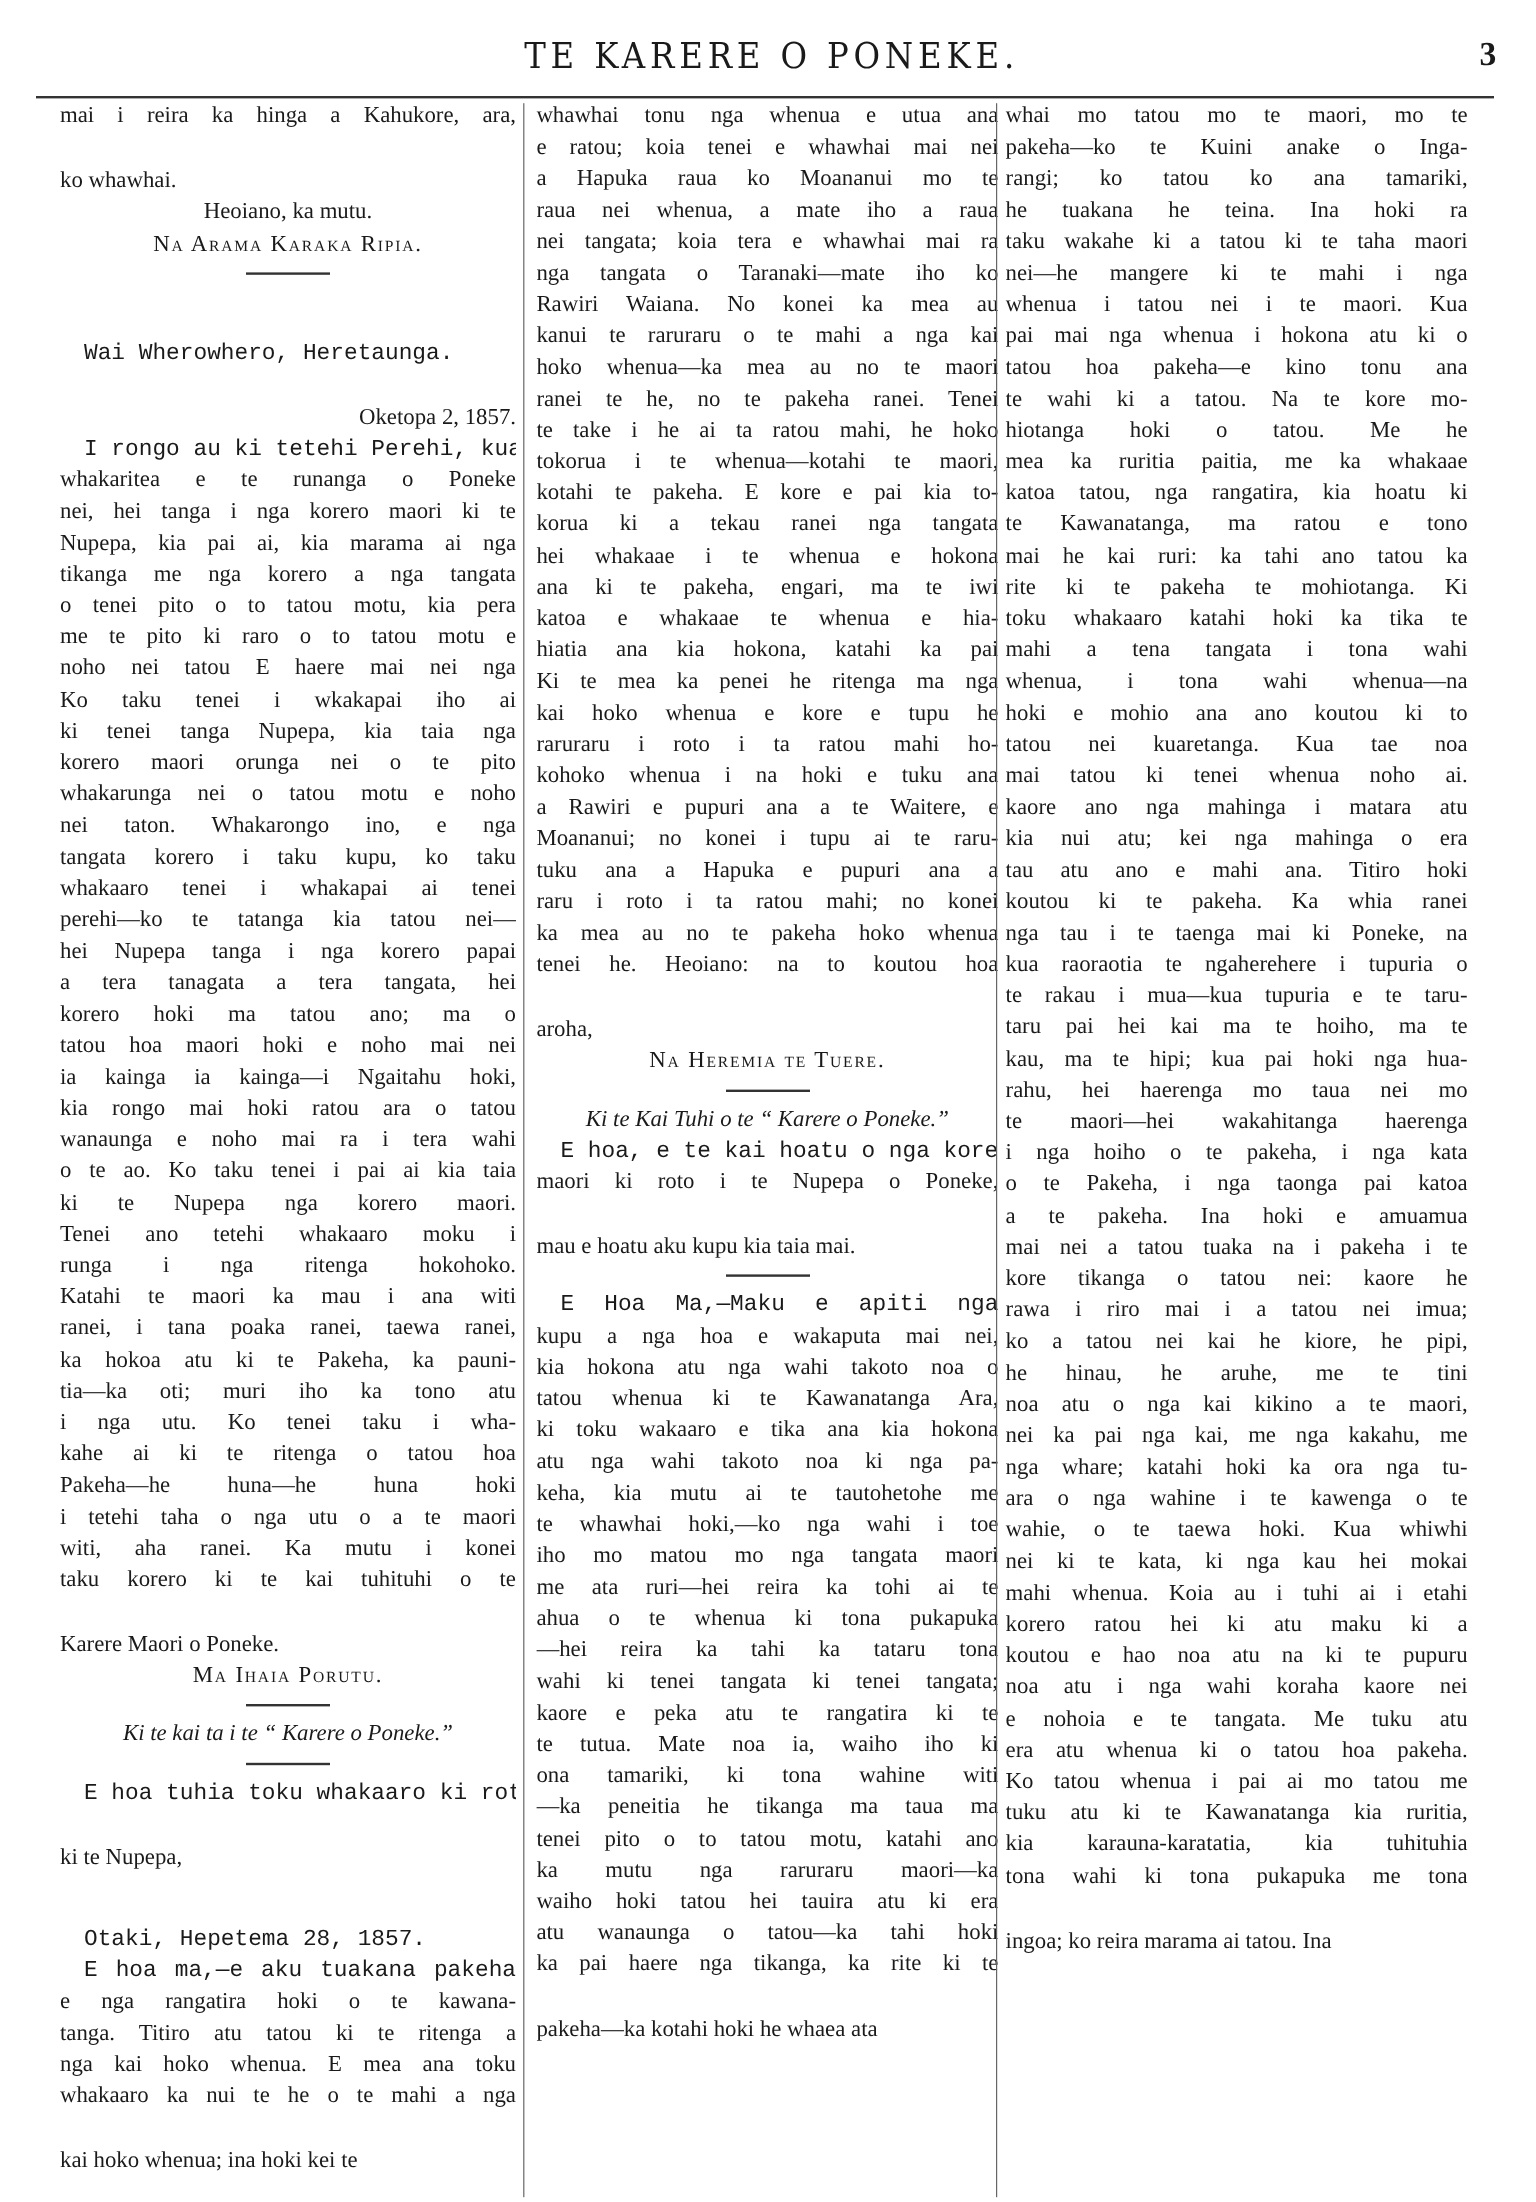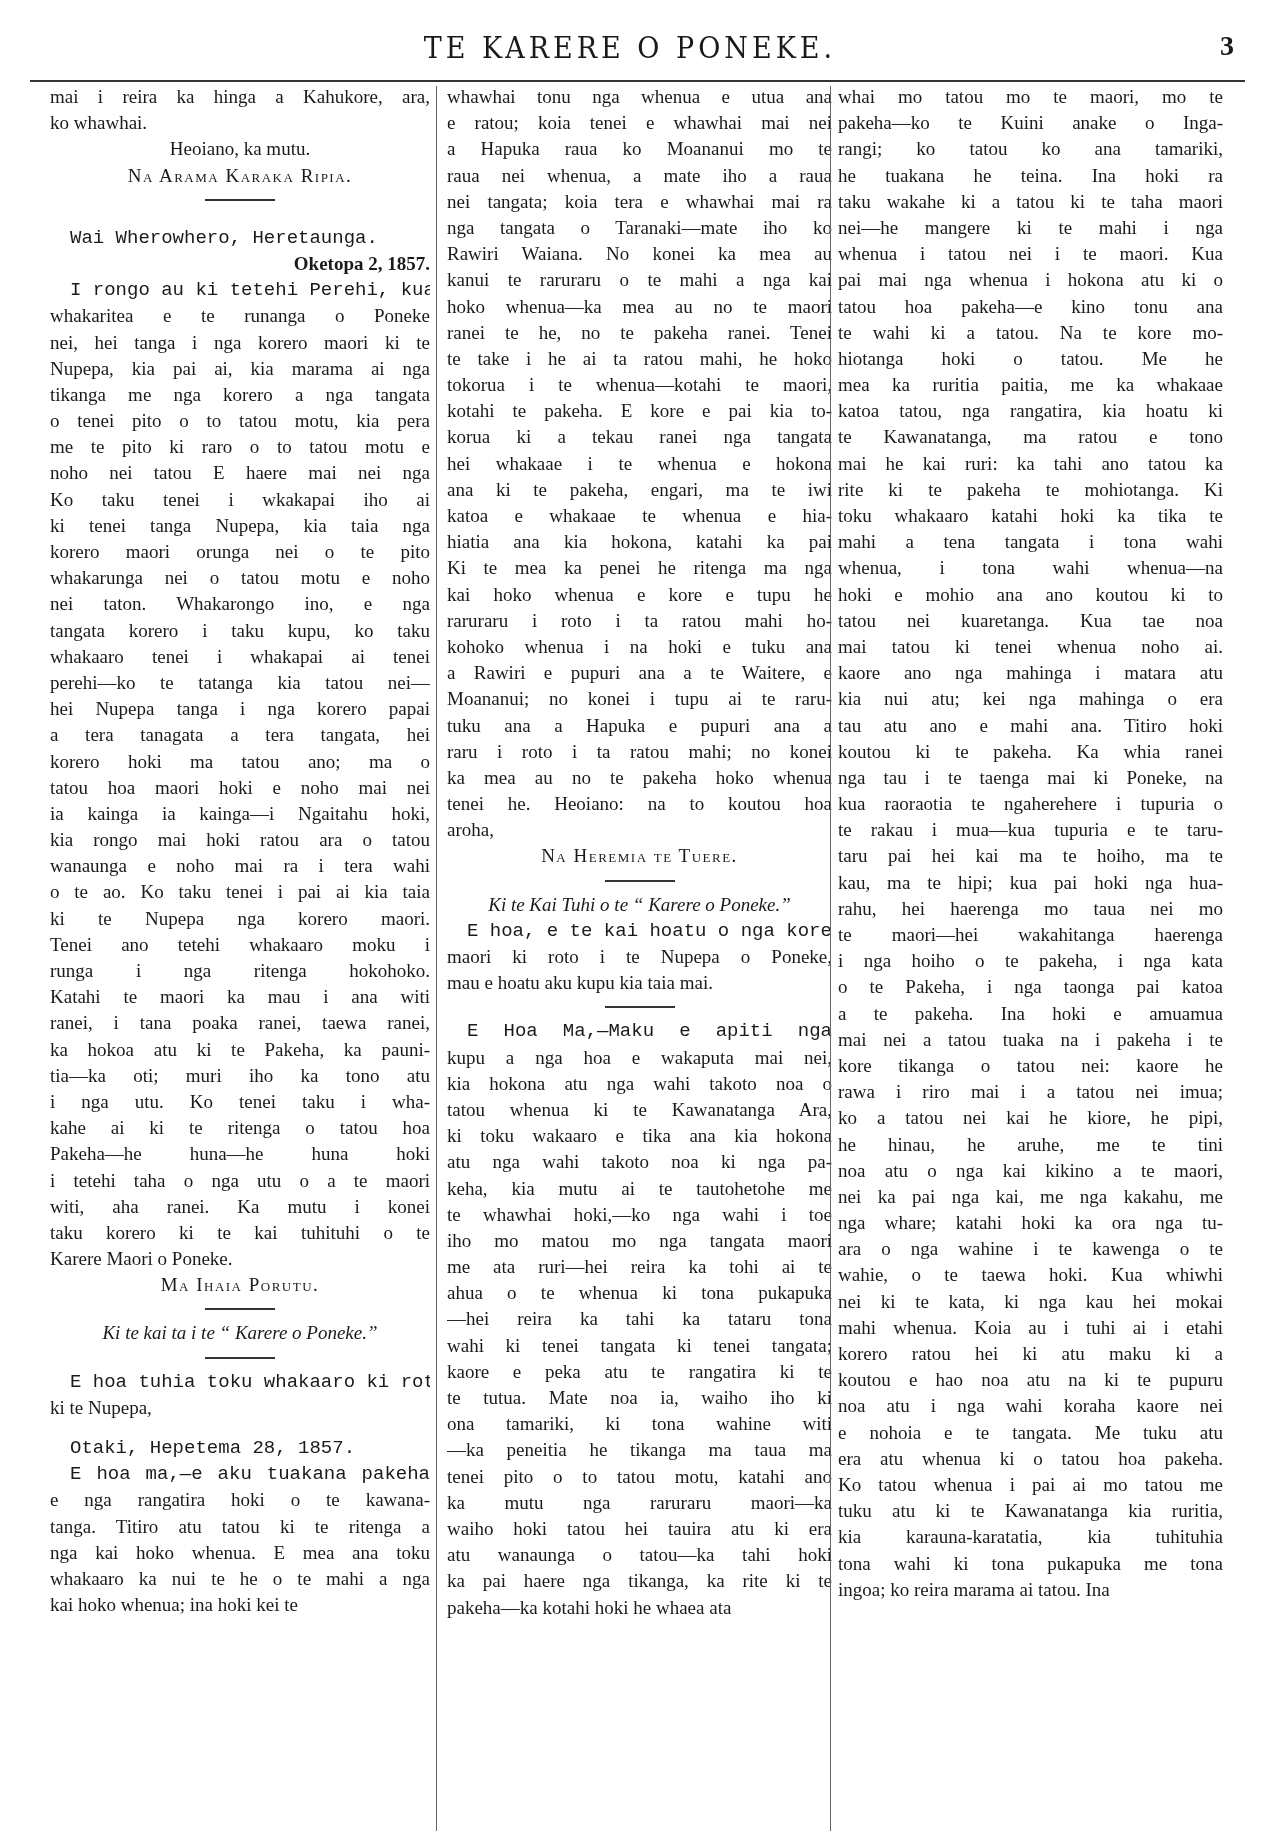--- a/index.html
+++ b/index.html
@@ -1,36 +1,36 @@
 <!DOCTYPE html>
 <html><head>
 <meta charset="utf-8">
 <style>
   html, body { margin: 0; padding: 0; background: #ffffff; }
   body { width: 1280px; height: 1835px; position: relative; overflow: hidden;
          font-family: "Liberation Serif", "DejaVu Serif", serif; color: #1a1a1a; }
-  .masthead { position: absolute; top: 30px; left: 0; width: 1040px; height: 40px; }
+  .masthead { position: absolute; top: 30px; left: 13px; width: 1040px; height: 40px; }
   .masthead .title { position: absolute; left: 360px; top: 2px; width: 540px; text-align: center;
          font-size: 27px; letter-spacing: 4px; font-family: "DejaVu Serif", serif; transform: scaleY(1.1); }
   .masthead .pageno { position: absolute; left: 1220px; top: 0px; font-size: 28px; font-weight: bold; }
   .rule-top { position: absolute; top: 80px; left: 30px; width: 1215px; height: 0;
          border-top: 2px solid #333; }
   .col { position: absolute; top: 84px; width: 380px; }
   .col-1 { left: 50px; }
   .col-2 { left: 447px; width: 385px; }
   .col-3 { left: 838px; width: 385px; }
   .divider { position: absolute; top: 86px; width: 0; height: 1745px; border-left: 1px solid #666; }
   .divider-1 { left: 436px; }
   .divider-2 { left: 830px; }
   .line { display: block; height: 26.2px; line-height: 26.2px; font-size: 19px; white-space: nowrap;
           text-align: justify; text-align-last: justify; overflow: hidden; }
-  .line.last { text-align-last: left; }
+  .line.last { text-align-last: left; margin-top: 28px; }
   .line.indent { padding-left: 20px; font-family: Liberation Mono, monospace; }
   .line.center { text-align-last: center; }
-  .line.right { text-align: right; text-align-last: right; font-weight: bold; }
+  .line.right { text-align: right; text-align-last: right; }
   .sc { font-variant: small-caps; letter-spacing: 1.5px; }
   .it { font-style: italic; }
   .short-rule { display: block; width: 70px; margin: 10px auto; border-top: 2px solid #333; height: 0; }
   .gap { display: block; height: 14px; }
 </style>
 </head>
 <body>
 
 <div class="masthead">
   <div class="title">TE KARERE O PONEKE.</div>

